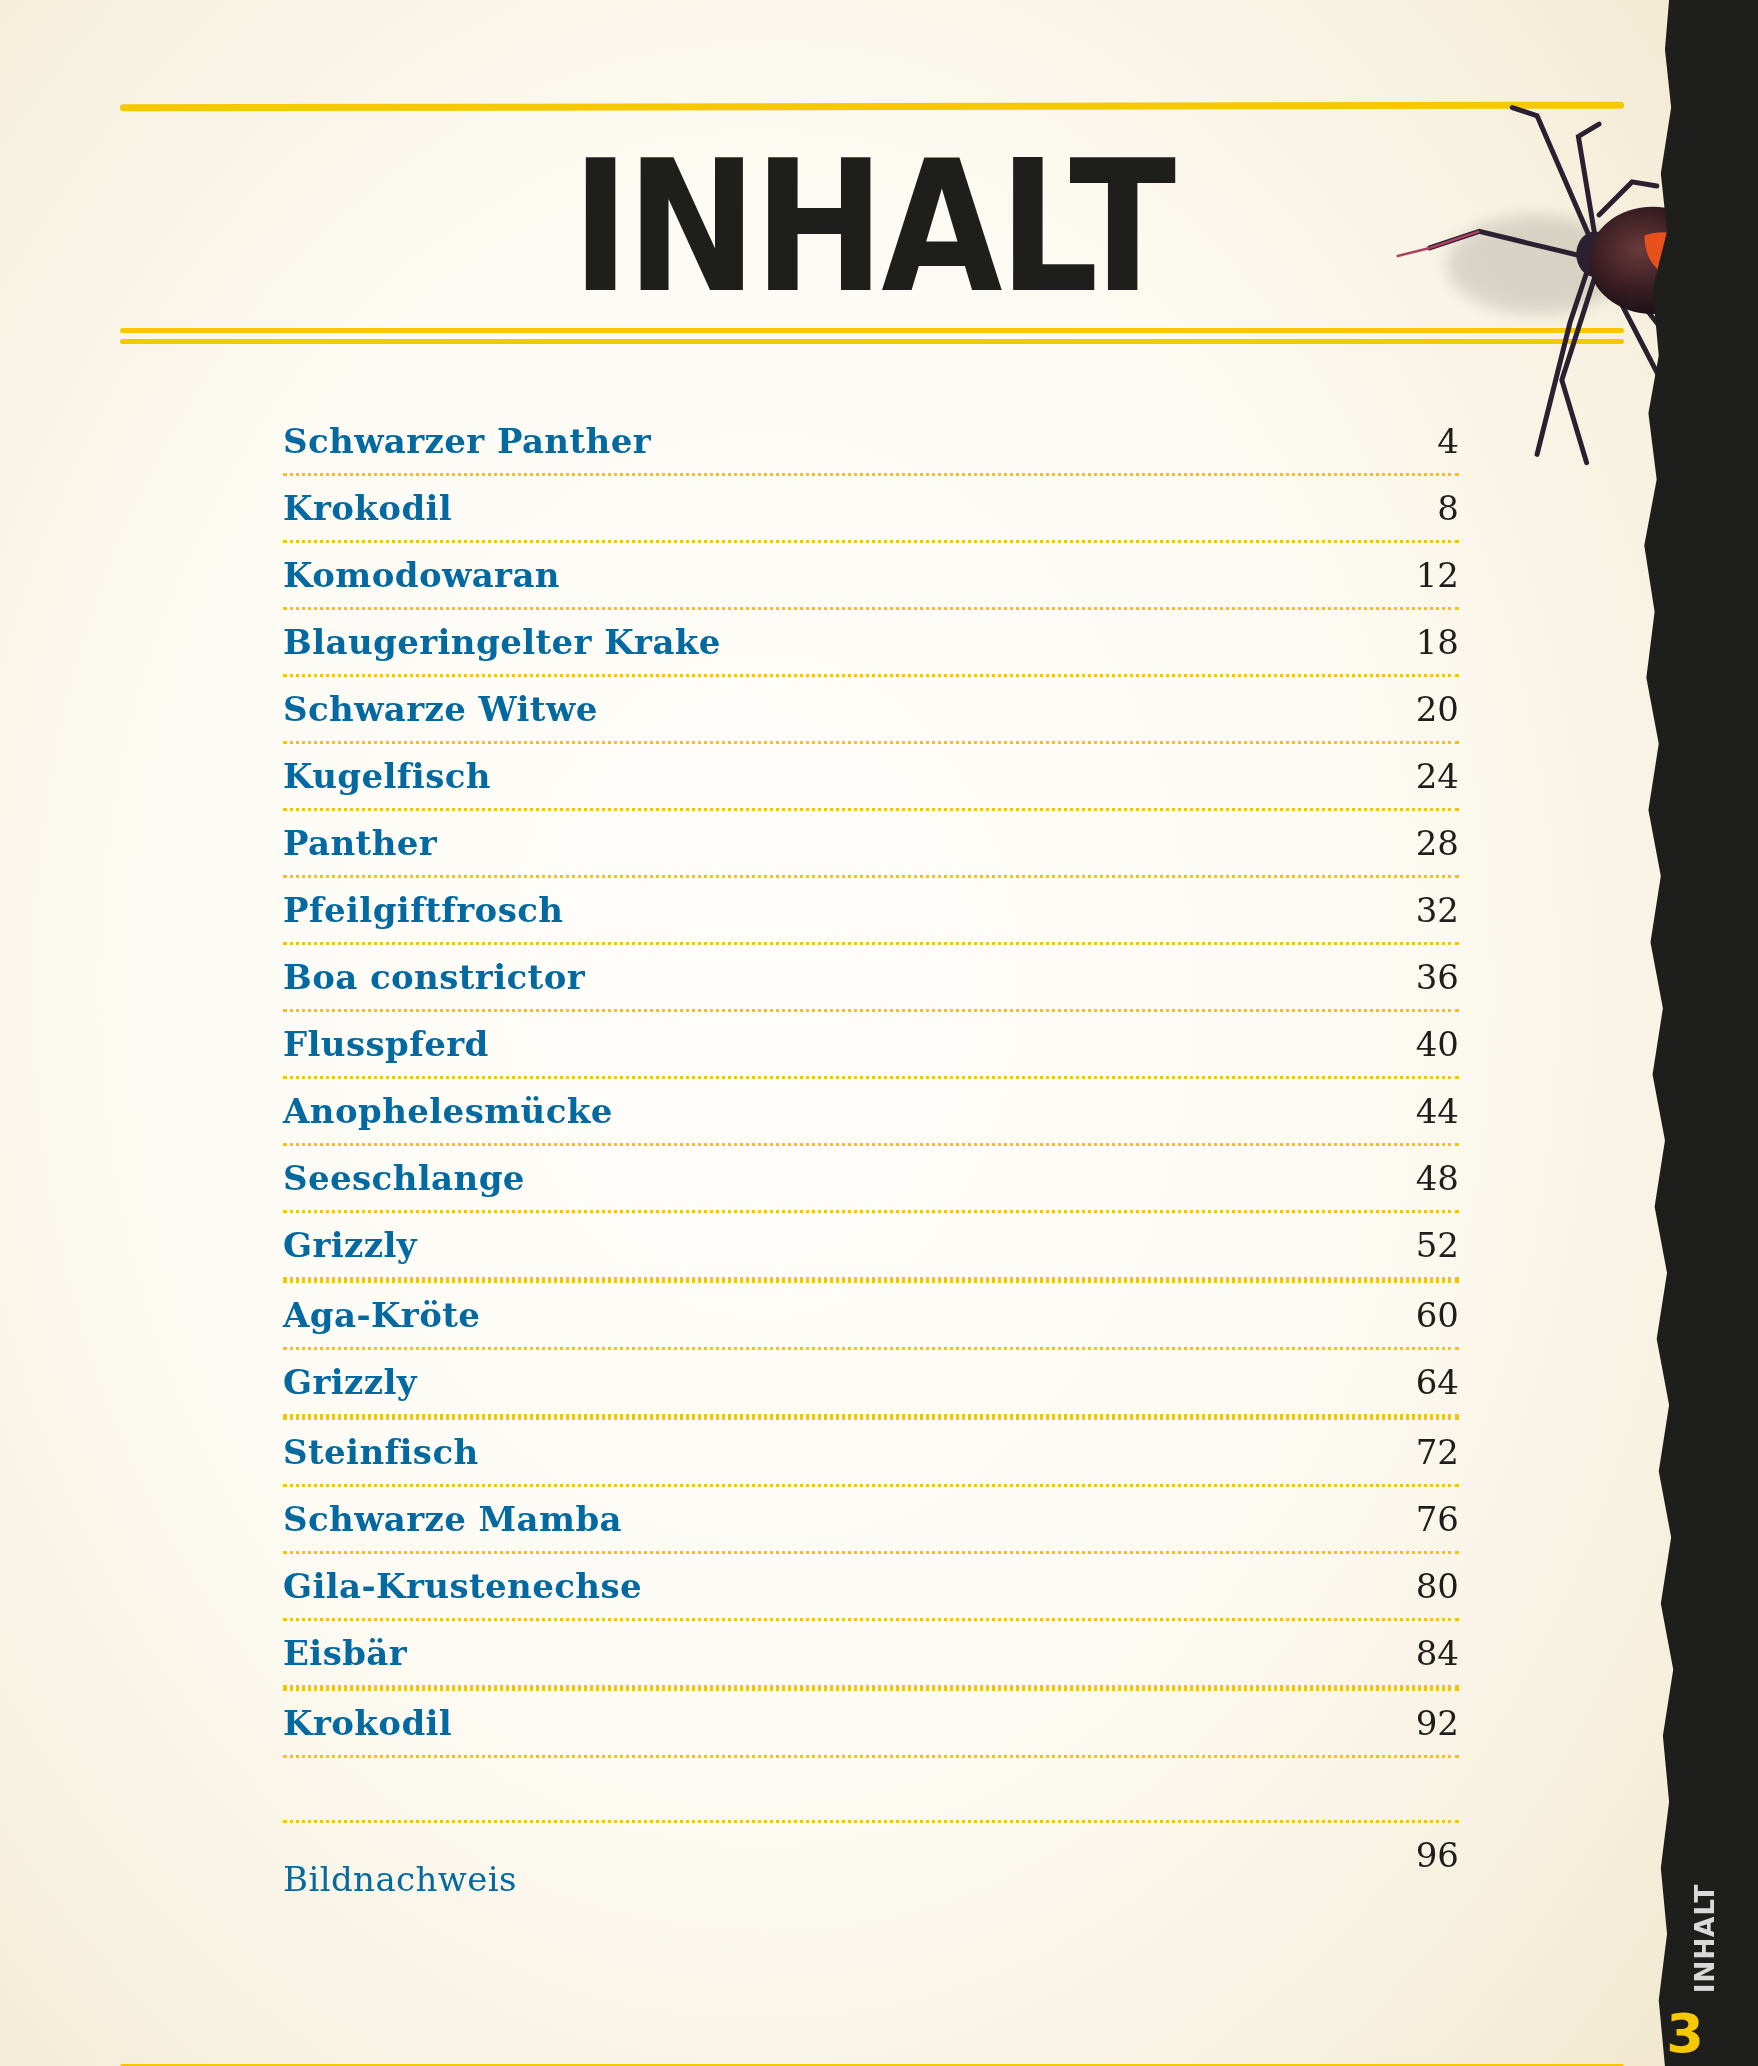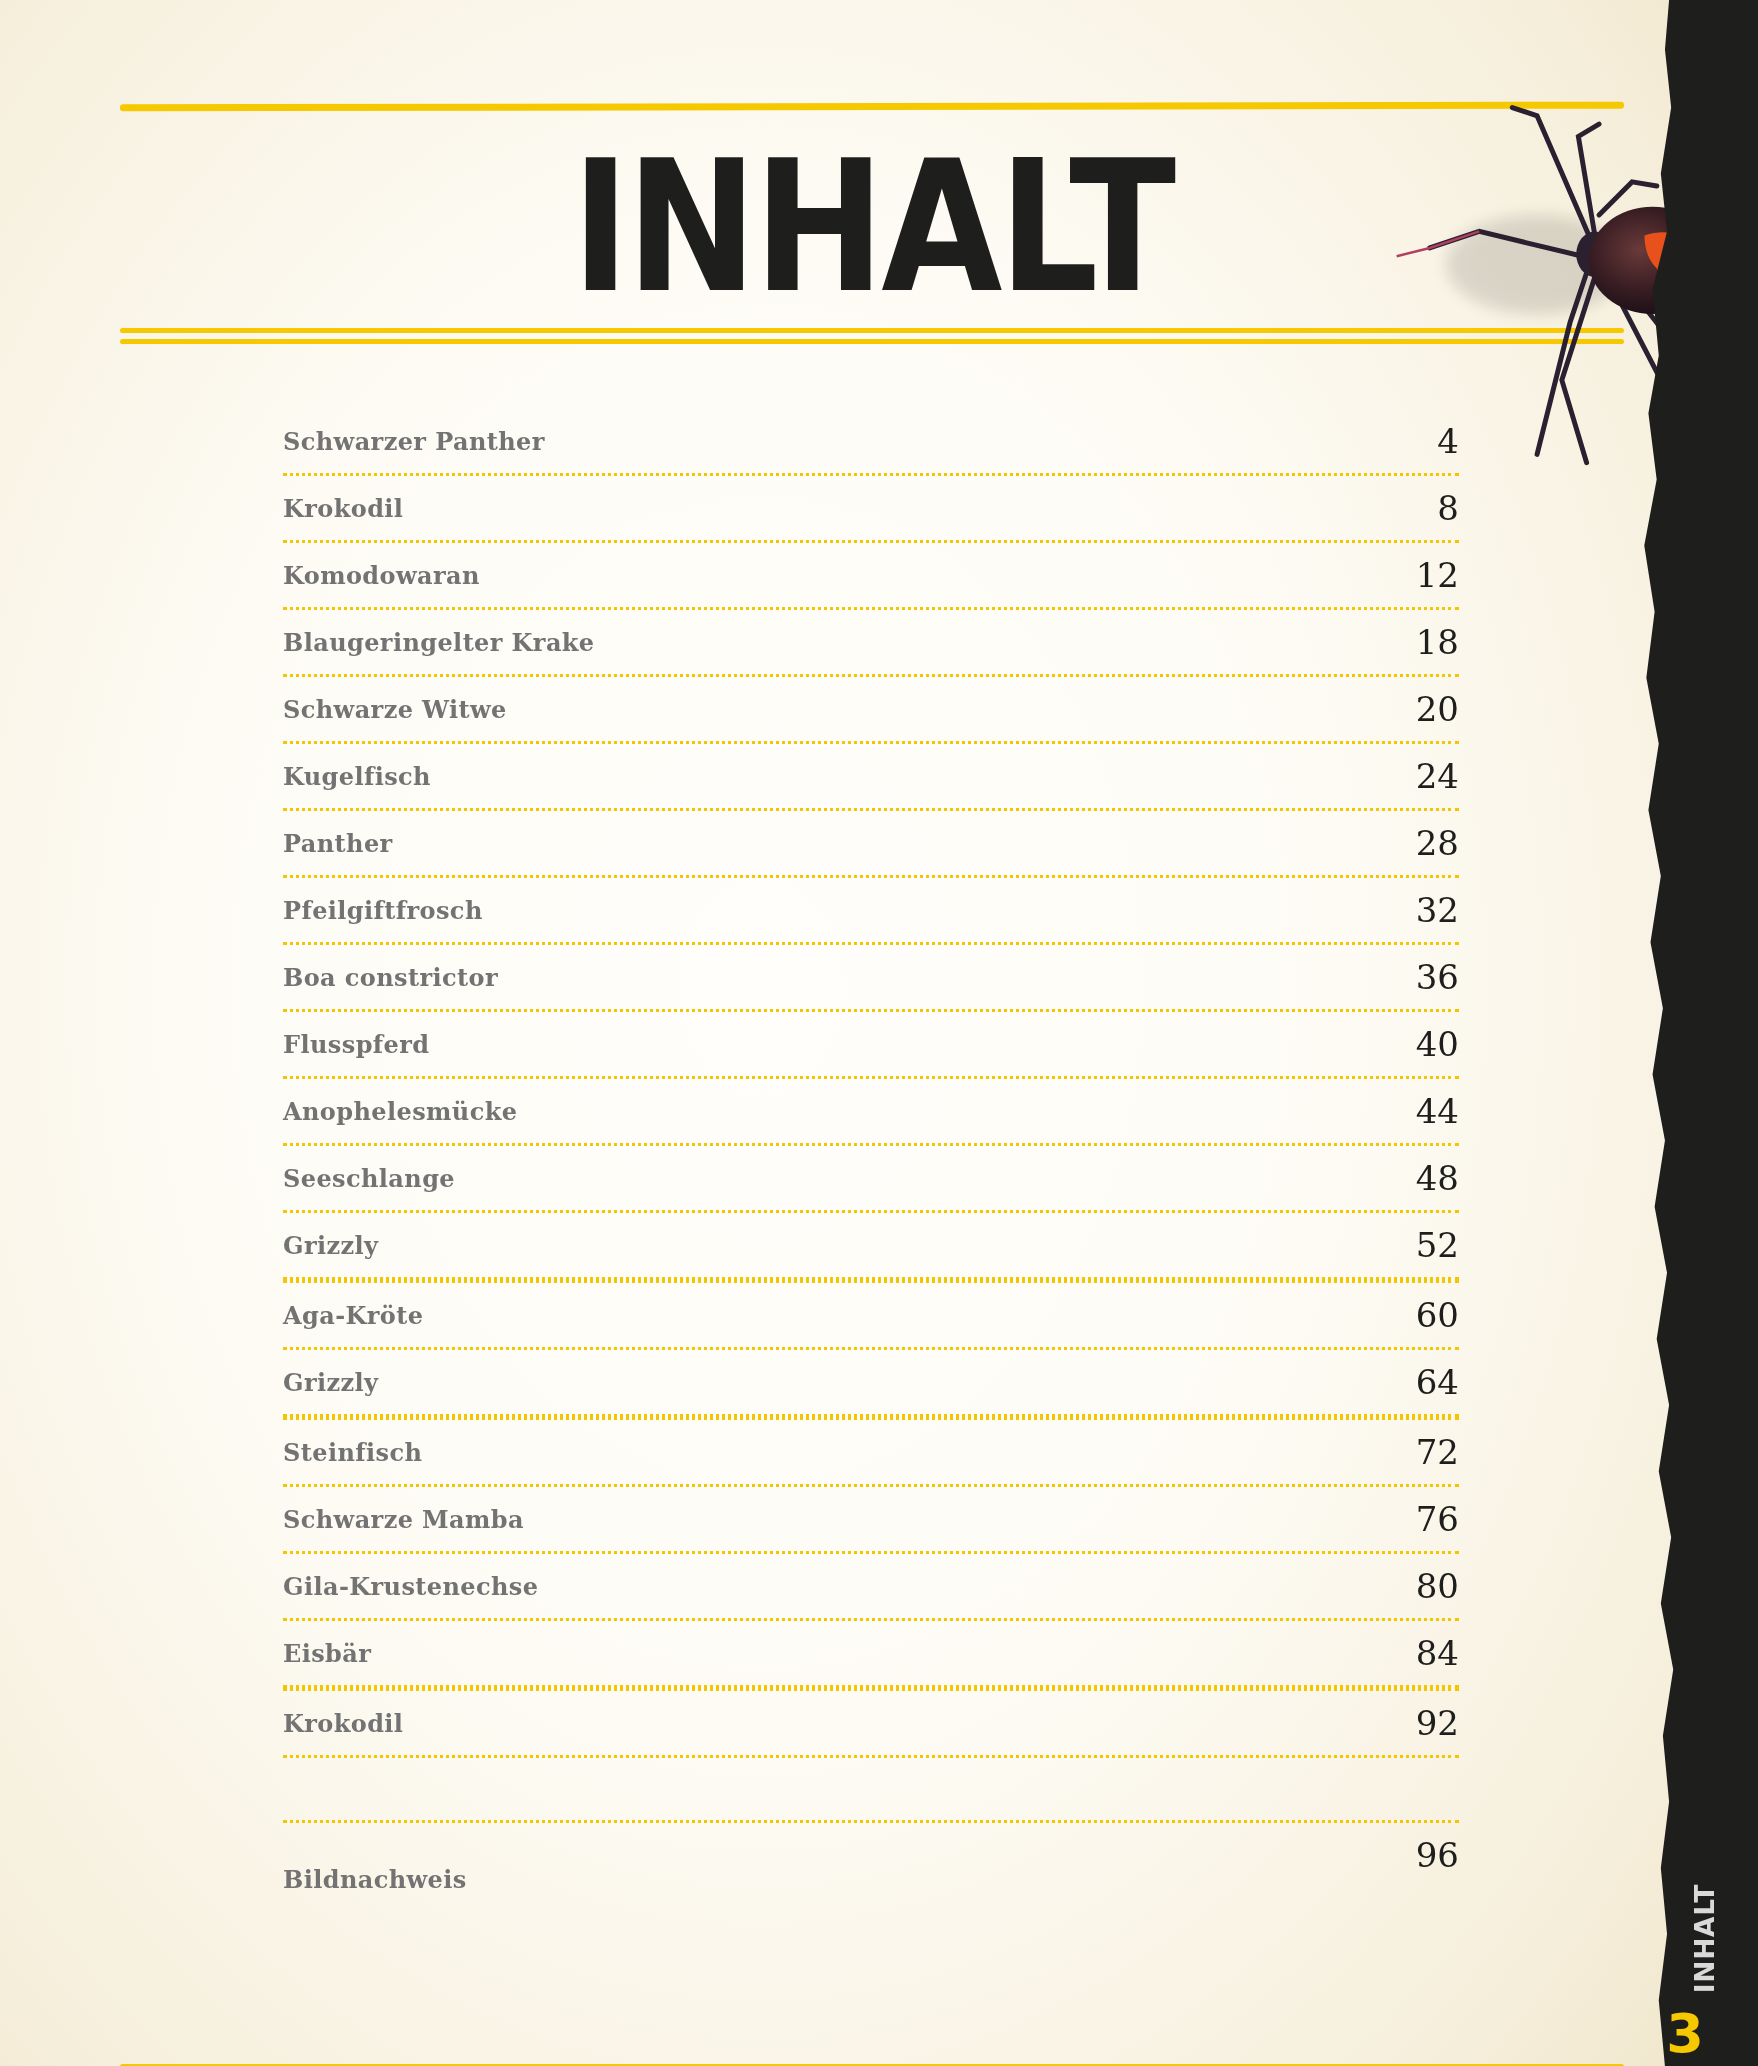--- a/index.html
+++ b/index.html
@@ -7,23 +7,23 @@
          background:#f7f1e3; font-family:"DejaVu Serif", serif; }
   .paper { position:absolute; left:0; top:0; width:1694px; height:2194px;
            background:radial-gradient(ellipse at 45% 45%, #fffefb 0%, #fdfbf4 45%, #f6efdc 80%, #efe4c8 100%); }
   .yline { position:absolute; height:6.6px; background:#f6c800; border-radius:3.3px; }
   .yline.thin { height:5px; }
   .title { position:absolute; left:521px; top:136px; width:702px; text-align:center;
            font-family:"DejaVu Sans", sans-serif; font-weight:bold; font-size:182px;
            letter-spacing:-4.1px; color:#1e1e1c; line-height:182px; transform:scaleX(0.86); transform-origin:center; }
   .toc { position:absolute; left:283px; top:409px; width:1176px; }
   .row { position:relative; height:64px; display:flex; align-items:center; justify-content:space-between; }
-  .row .name { font-family:"DejaVu Serif", serif; font-weight:bold; font-size:24px; color:#737373; letter-spacing:0.4px; }
+  .row .name { font-family:"DejaVu Serif", serif; font-weight:bold; font-size:34px; color:#0369a1; letter-spacing:0.4px; }
   .row .num { font-family:"DejaVu Serif", serif; font-size:34px; color:#1e1e1c; }
-  .row.plain .name { font-weight:bold;margin-top:48px; }
+  .row.plain .name { font-weight:normal;margin-top:48px; }
   .leader { height:0; border-bottom:3.3px dotted #f2c600; width:100%; }
   .gap { height:62px; }
   .torn { position:absolute; top:0; height:2194px; }
   .side-label { position:absolute; left:1688px; top:1891px; width:33px; height:95px;
                 display:flex; align-items:center; justify-content:center; }
   .side-label span { display:block; transform:rotate(-90deg); white-space:nowrap;
                      font-family:"DejaVu Sans", sans-serif; font-weight:bold; font-size:26.4px; color:#d9d9d9; letter-spacing:0.8px; }
   .page-num { position:absolute; left:1660px; top:2002px; width:50px; text-align:center;
               font-family:"DejaVu Sans", sans-serif; font-weight:bold; font-size:54px; color:#f6c800; }
   .spider { position:absolute; left:1248px; top:91px; width:510px; height:380px; }

